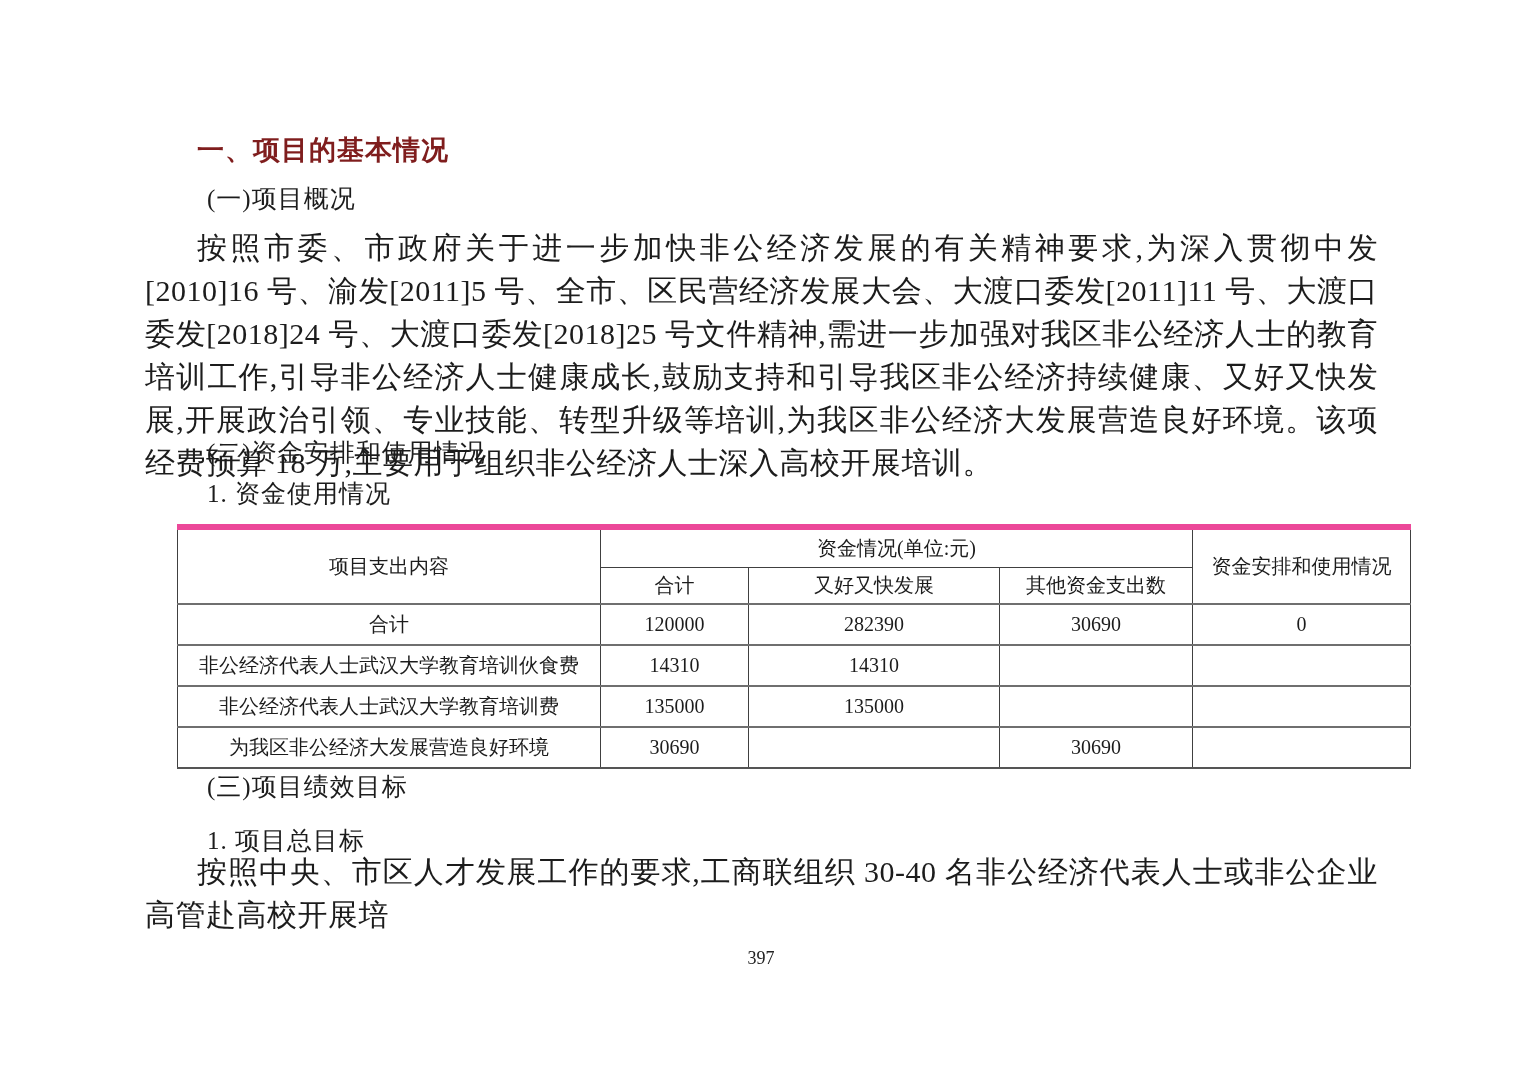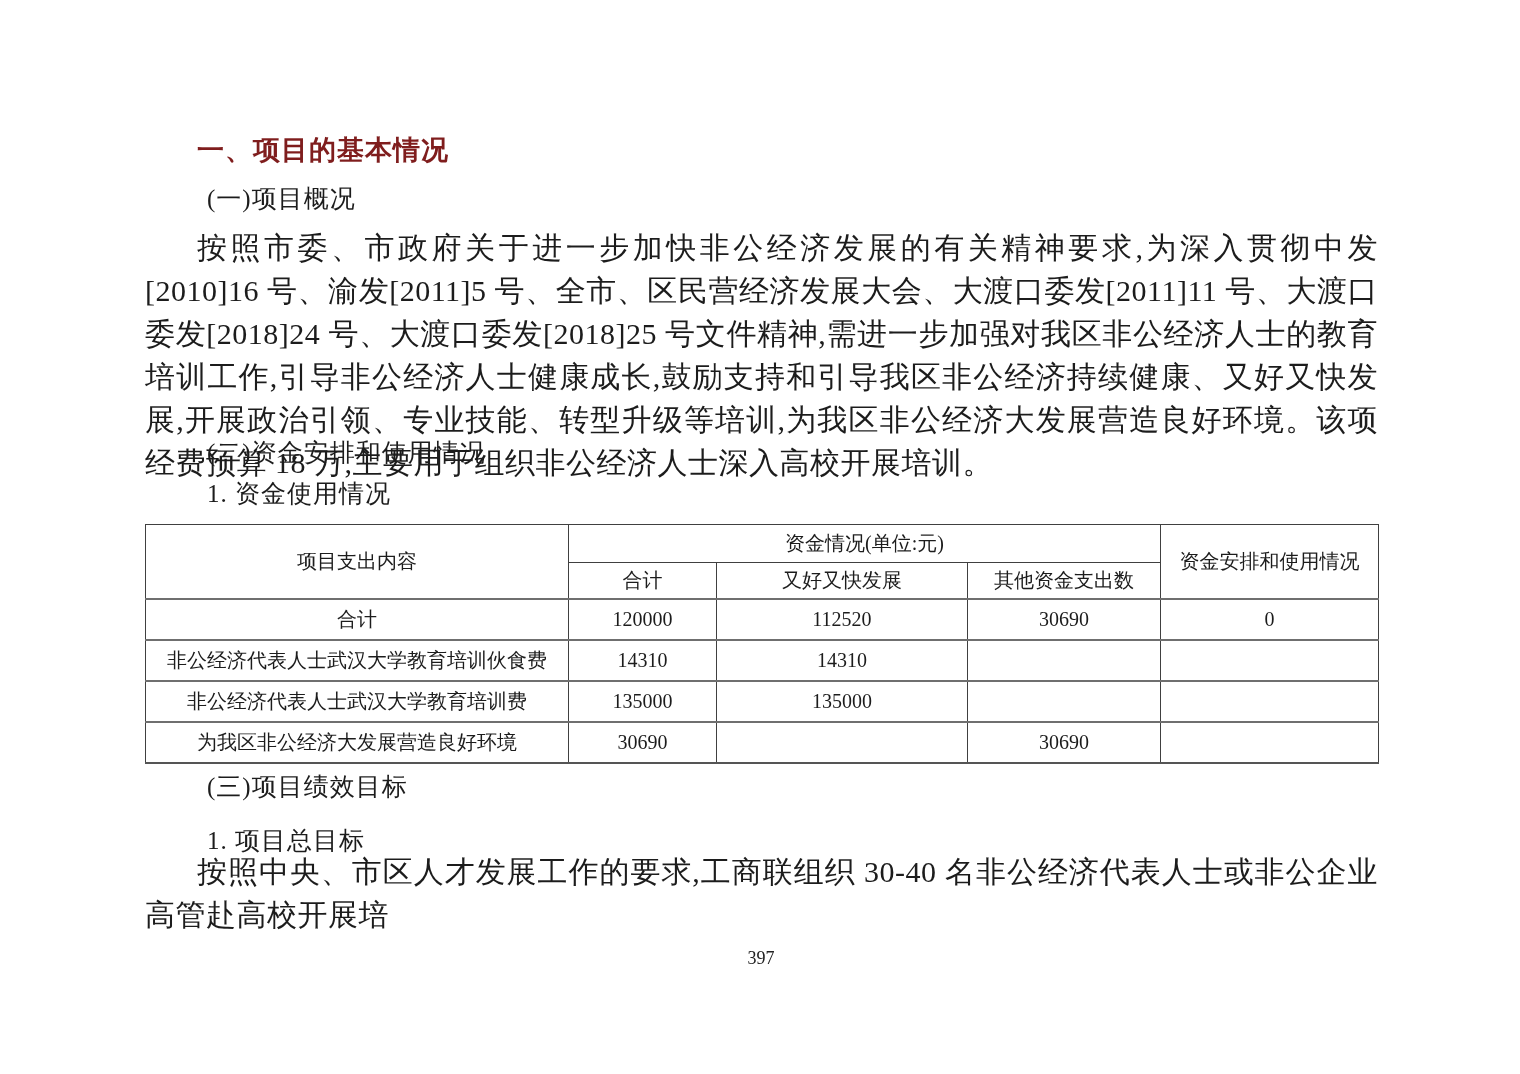--- a/index.html
+++ b/index.html
@@ -55,21 +55,21 @@
   }
   .funds-table th, .funds-table td {
     border: 1px solid #404040;
     text-align: center;
     vertical-align: middle;
     font-weight: normal;
     padding: 0 4px;
     overflow: hidden;
     white-space: nowrap;
   }
-  .funds-table { border-top: 1px solid #ec4899; border-bottom: 2px solid #555555; }
+  .funds-table { border-top: 6px solid #ec4899; border-bottom: 2px solid #555555; margin-left: 32px; }
   .funds-table tr.hrow1 th { height: 37px; }
   .funds-table tr.hrow2 th { height: 35px; }
   .funds-table tr.data td { height: 39px; border-top: 2px solid #6f6f6f; }
 
   .page-number {
     left: 0; top: 948px;
     width: 1522px;
     text-align: center;
     font-size: 18px;
     color: #222222;
@@ -104,21 +104,21 @@
     <th rowspan="2">资金安排和使用情况</th>
   </tr>
   <tr class="hrow2">
     <th>合计</th>
     <th>又好又快发展</th>
     <th>其他资金支出数</th>
   </tr>
   <tr class="data">
     <td>合计</td>
     <td>120000</td>
-    <td>112520</td>
+    <td>282390</td>
     <td>30690</td>
     <td>0</td>
   </tr>
   <tr class="data">
     <td>非公经济代表人士武汉大学教育培训伙食费</td>
     <td>14310</td>
     <td>14310</td>
     <td></td>
     <td></td>
   </tr>

